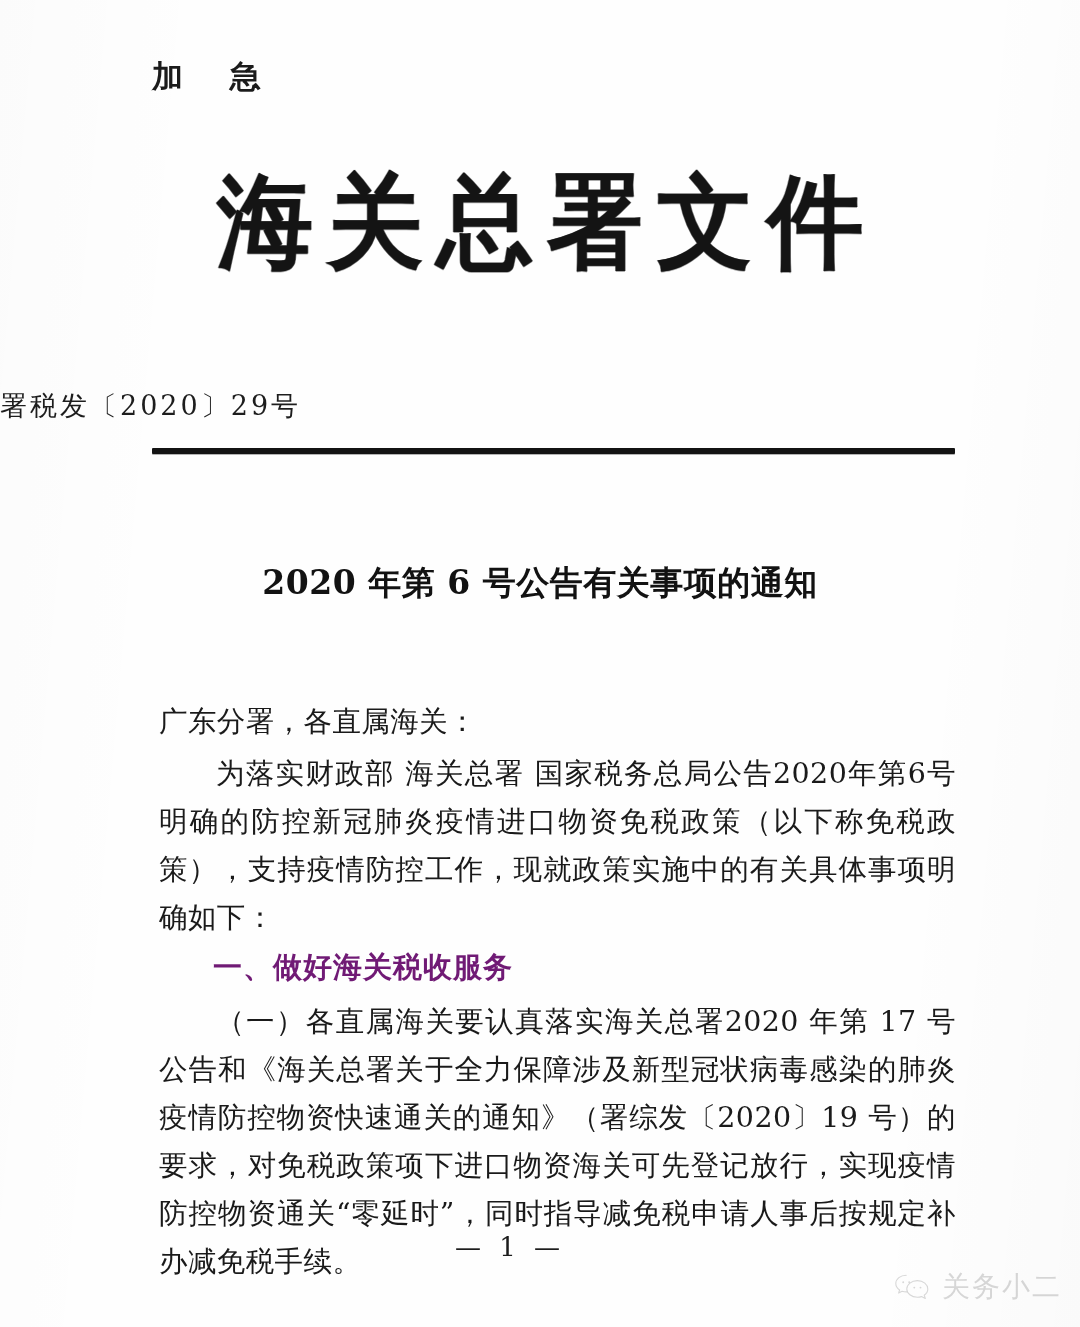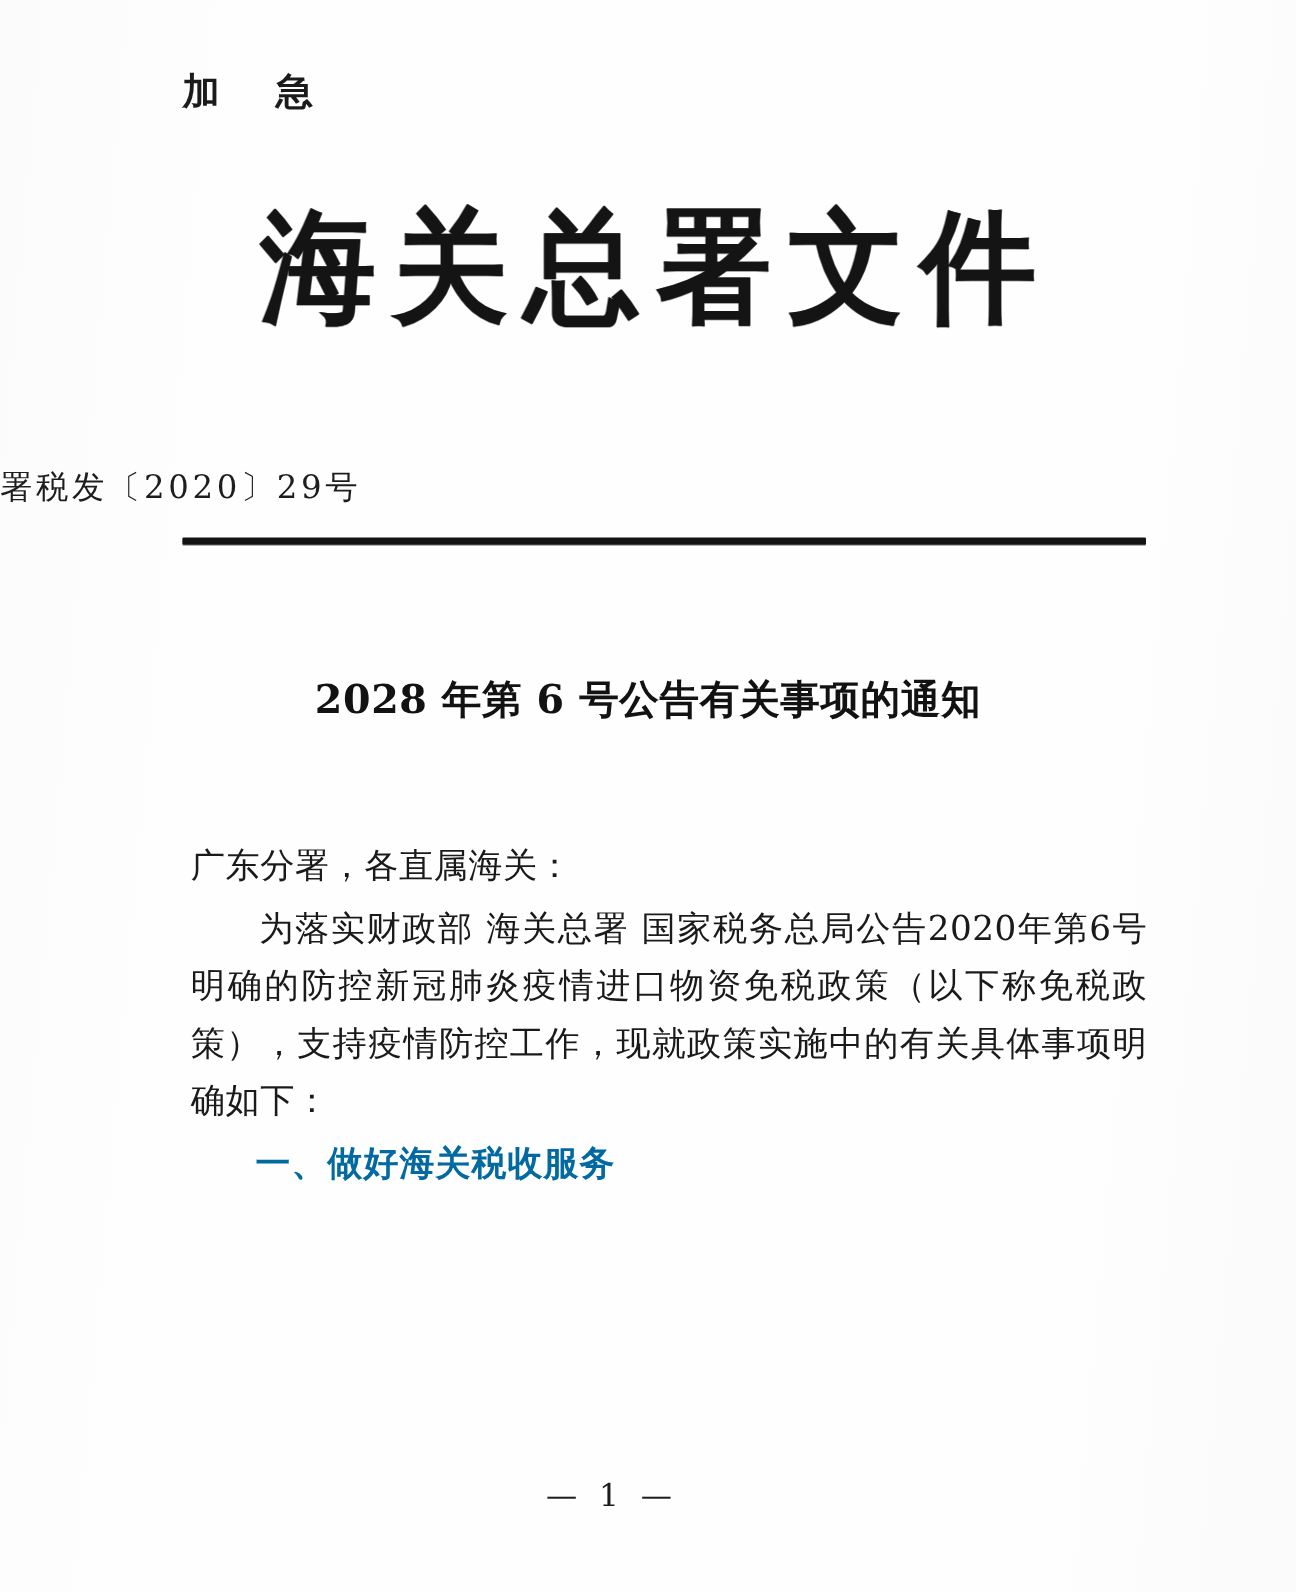--- a/index.html
+++ b/index.html
@@ -133,27 +133,27 @@
   }
   .body p.salutation {
     text-indent: 0;
     margin-bottom: 2px;
   }
   .body p.indent {
     text-indent: 2em;
   }
   .body h2.section {
     margin: 4px 0 2px 0;
-    font-family: Liberation Sans, sans-serif;
+    font-family: Liberation Mono, monospace;
     font-weight: 700;
     font-size: 29px;
     line-height: 48px;
     text-indent: 2em;
     letter-spacing: 1px;
-    color: #0369a1;
+    color: #701a75;
   }
 
   
   .pagenum {
     position: absolute;
     left: 0;
     right: 0;
     top: 1232px;
     text-align: center;
     font-family: "DejaVu Serif", "Liberation Serif", serif;
@@ -194,28 +194,42 @@
 
   <div class="urgent">加 急</div>
 
   <div class="masthead">海关总署文件</div>
 
   <div class="docnum">署税发〔2020〕29号</div>
 
   <div class="rule"></div>
 
   <div class="title">
-    <div class="line">2028 年第 6 号公告有关事项的通知</div>
+    <div class="line">2020 年第 6 号公告有关事项的通知</div>
   </div>
 
   <div class="body">
     <p class="salutation">广东分署，各直属海关：</p>
 
     <p class="indent">为落实财政部 海关总署 国家税务总局公告2020年第6号明确的防控新冠肺炎疫情进口物资免税政策（以下称免税政策），支持疫情防控工作，现就政策实施中的有关具体事项明确如下：</p>
 
     <h2 class="section">一、做好海关税收服务</h2>
 
+    <p class="indent">（一）各直属海关要认真落实海关总署2020 年第 17 号公告和《海关总署关于全力保障涉及新型冠状病毒感染的肺炎疫情防控物资快速通关的通知》（署综发〔2020〕19 号）的要求，对免税政策项下进口物资海关可先登记放行，实现疫情防控物资通关“零延时”，同时指导减免税申请人事后按规定补办减免税手续。</p>
   </div>
 
   <div class="pagenum">— 1 —</div>
 
+  <div class="watermark">
+    <span class="wm-icon-wrap">
+      <svg class="wm-icon" viewBox="0 0 40 30" fill="none" aria-hidden="true">
+        <path d="M13.2 3.2C7.4 3.2 2.8 7 2.8 11.6c0 2.6 1.5 4.9 3.8 6.4l-1 3.1 3.5-1.8c1.3 0.4 2.7 0.6 4.1 0.6 0.4 0 0.8 0 1.2-0.05" stroke="#9a9a9a" stroke-width="1.1" stroke-linecap="round" stroke-linejoin="round"></path>
+        <circle cx="10.2" cy="10.2" r="0.95" fill="#9a9a9a"></circle>
+        <circle cx="16.2" cy="10.2" r="0.95" fill="#9a9a9a"></circle>
+        <path d="M24.4 8.6c-6 0-10.6 3.9-10.6 8.4 0 4.5 4.6 8.2 10.6 8.2 1.4 0 2.8-0.2 4.1-0.6l3.8 1.9-1.1-3.3c2.2-1.5 3.6-3.7 3.6-6.2 0-4.5-4.5-8.4-10.4-8.4z" stroke="#9a9a9a" stroke-width="1.1" stroke-linejoin="round"></path>
+        <circle cx="21.3" cy="15.6" r="0.95" fill="#9a9a9a"></circle>
+        <circle cx="27.5" cy="15.6" r="0.95" fill="#9a9a9a"></circle>
+      </svg>
+    </span>
+    <span class="wm-text">关务小二</span>
+  </div>
 
 </div>
 
 </body></html>

